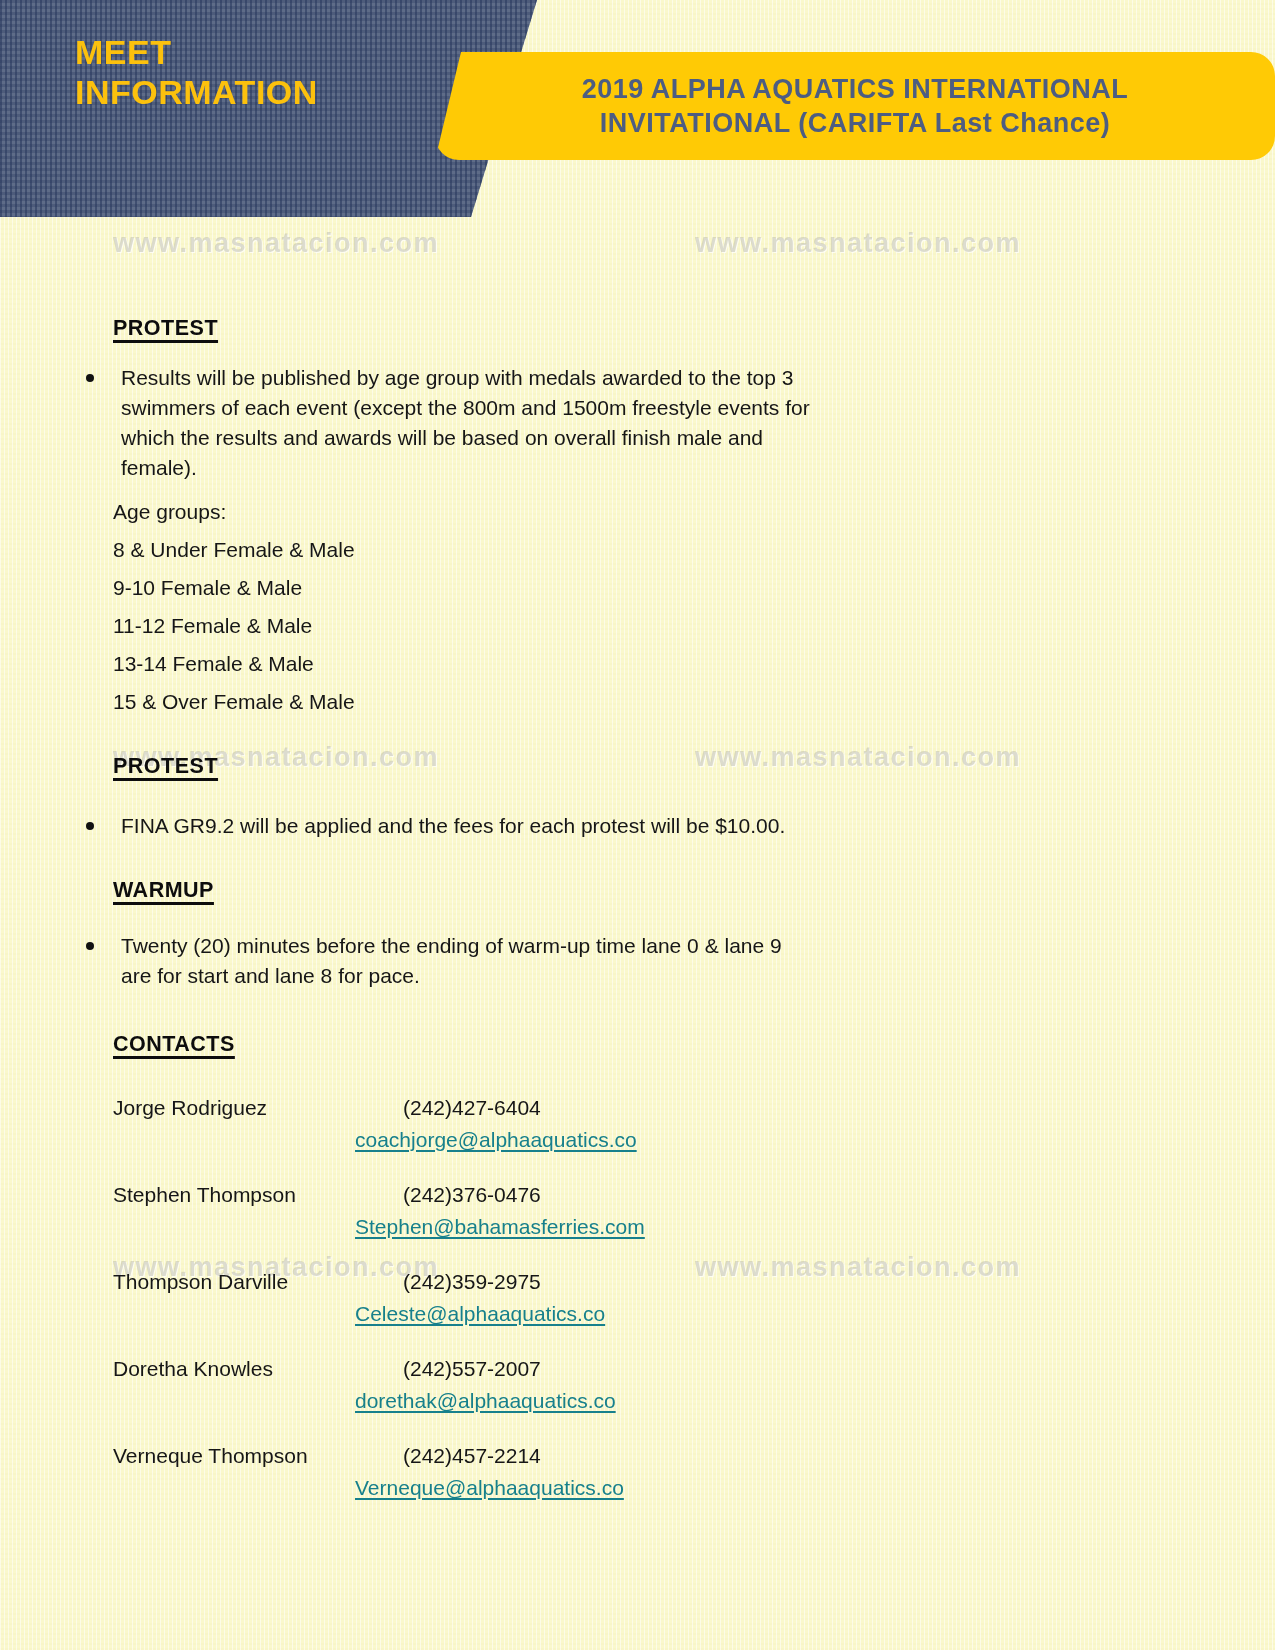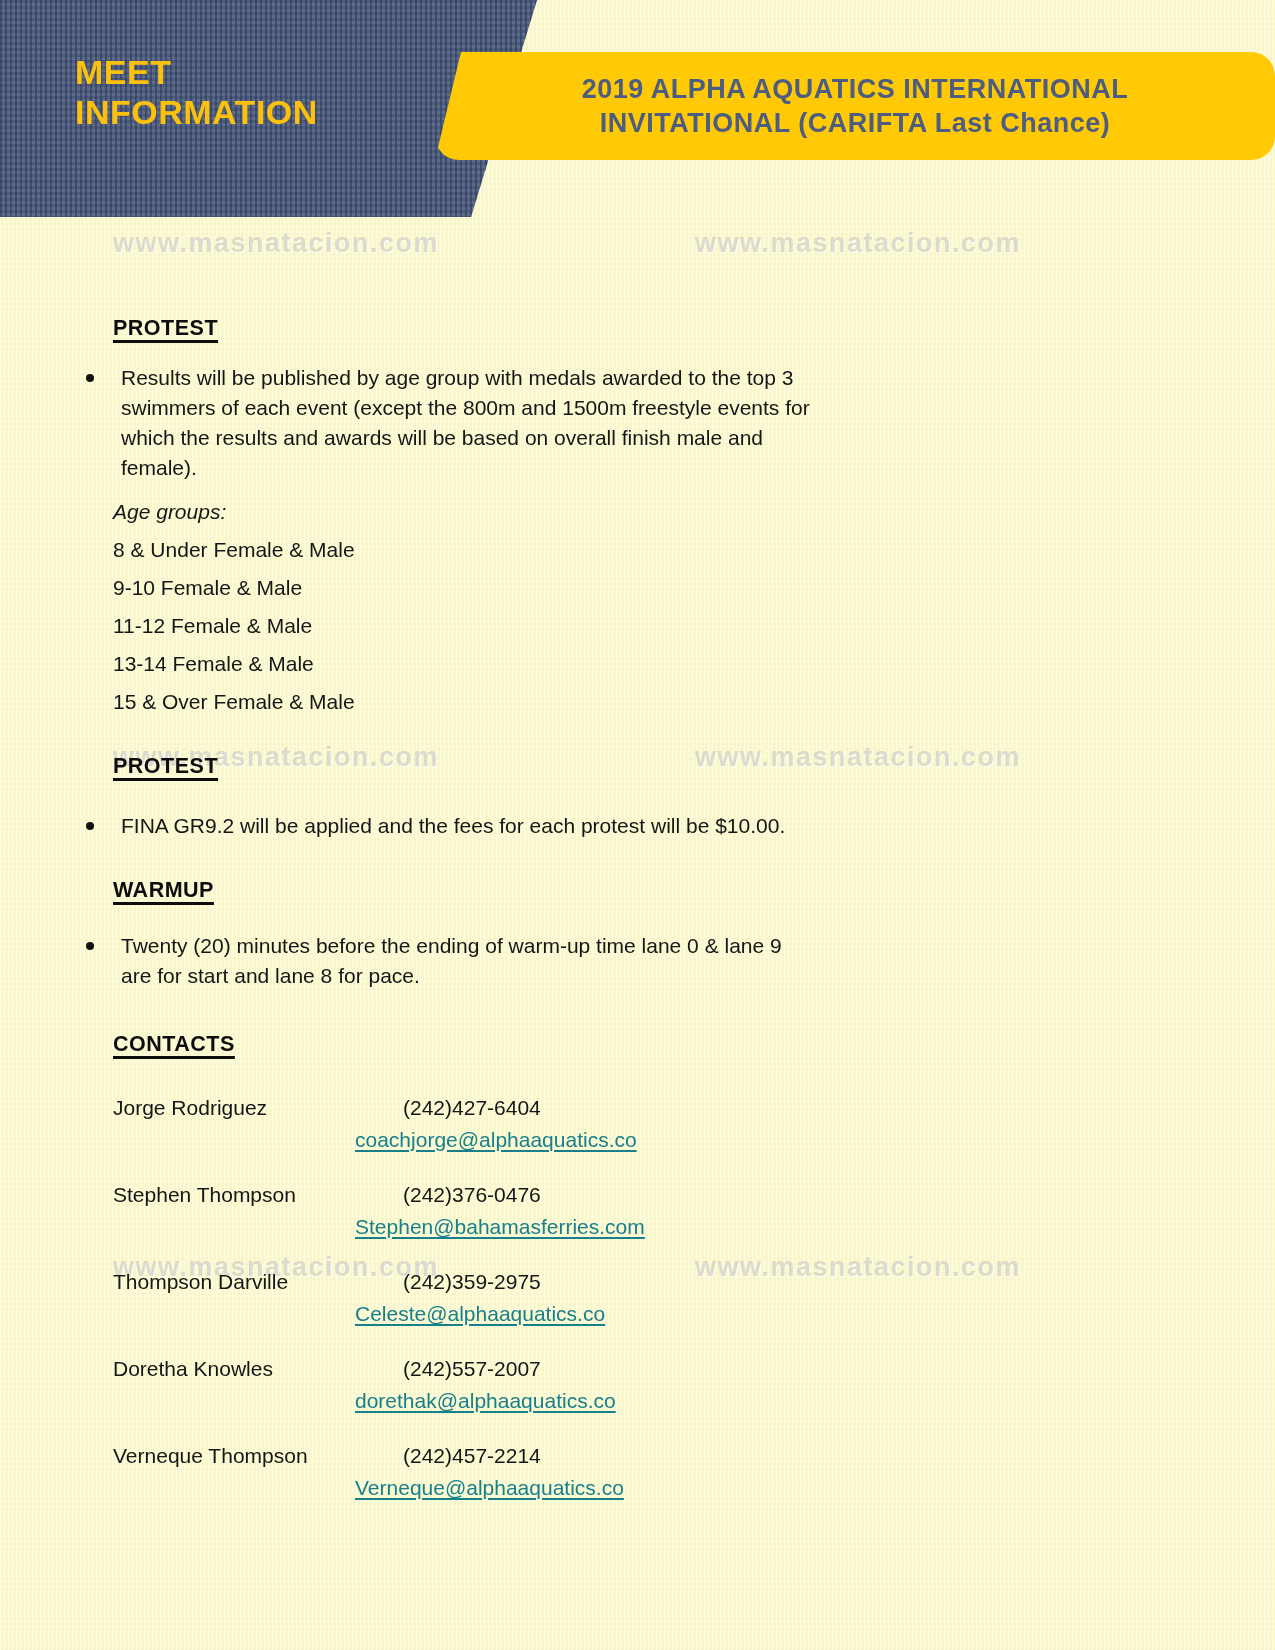--- a/index.html
+++ b/index.html
@@ -10,21 +10,21 @@
         background-image:
           repeating-linear-gradient(90deg, rgba(255,255,255,.55) 0 1px, rgba(255,255,255,0) 1px 4px),
           repeating-linear-gradient(180deg, rgba(255,255,255,0) 0 3px, rgba(246,243,196,.5) 3px 5px);}
   
   .header-dark{position:absolute;top:0;left:0;width:537px;height:217px;z-index:2;
         background-color:#5e6c88;
         background-image:
           repeating-linear-gradient(90deg, rgba(38,54,92,.55) 0 2px, rgba(38,54,92,0) 2px 5px),
           repeating-linear-gradient(180deg, rgba(38,54,92,.30) 0 3px, rgba(38,54,92,0) 3px 6px);
         clip-path:polygon(0 0,100% 0,calc(100% - 66px) 100%,0 100%);}
-  .header-title{padding:52px 0 0 75px;font-size:34px;font-weight:bold;line-height:40px;
+  .header-title{padding:32px 0 0 75px;font-size:34px;font-weight:bold;line-height:40px;
         letter-spacing:.5px;color:#fcc10d;}
   .header-title span{display:block;}
   .banner{position:absolute;top:52px;left:435px;width:840px;height:108px;z-index:3;
         background:#ffca05;clip-path:polygon(26px 0,100% 0,100% 100%,0 100%);
         display:flex;flex-direction:column;justify-content:center;align-items:center;
         color:#4d5d82;font-weight:bold;font-size:27px;line-height:34px;text-align:center;
         letter-spacing:.5px;border-radius:24px;}
   
   .wm{position:absolute;z-index:0;white-space:nowrap;font-weight:bold;font-size:27px;
       letter-spacing:1.5px;color:rgba(184,184,170,.48);
@@ -39,21 +39,21 @@
         line-height:26px;color:#0d0d0d;text-decoration:underline;
         text-decoration-thickness:2.5px;text-underline-offset:5px;}
   .h-awards{margin:12px 0 14px;}
   .h-protest{margin:36px 0 24px;}
   .h-warmup{margin:28px 0 20px;}
   .h-contacts{margin:32px 0 36px;}
   .sec-h-wrap{display:block;}
   .bullet-p{position:relative;line-height:30px;margin:8px;}
   .bullet-p::before{content:'';position:absolute;left:-35px;top:11px;width:8px;height:8px;
         border-radius:50%;background:#111;}
-  .age-label{margin-top:14px;line-height:30px;font-style:italic;}
+  .age-label{margin-top:14px;line-height:30px;}
   .age-item{margin-top:8px;line-height:30px;}
   .contact{display:flex;margin-bottom:24px;}
   .c-name{flex:0 0 242px;line-height:30px;}
   .c-right{flex:1;}
   .c-phone{padding-left:48px;line-height:30px;}
   .c-email{line-height:33px;}
   .c-email a{color:#17808c;text-decoration:underline;text-decoration-thickness:1.5px;
         text-underline-offset:3px;}
 </style>
 </head>

